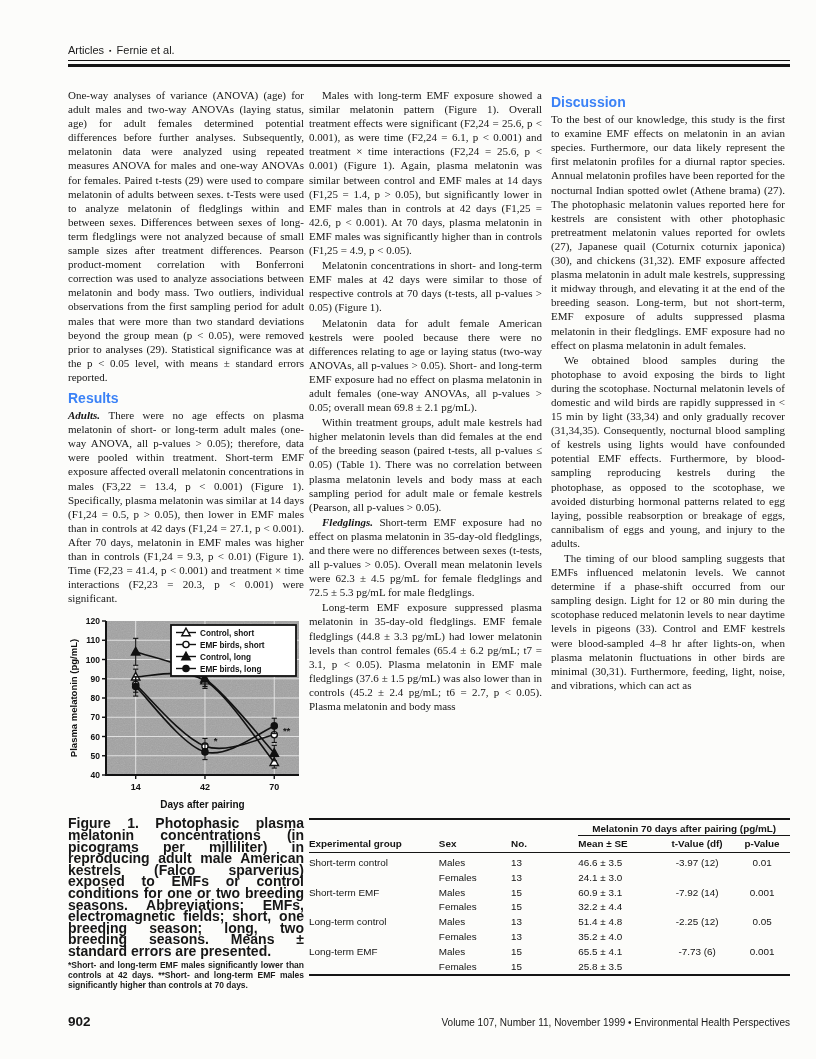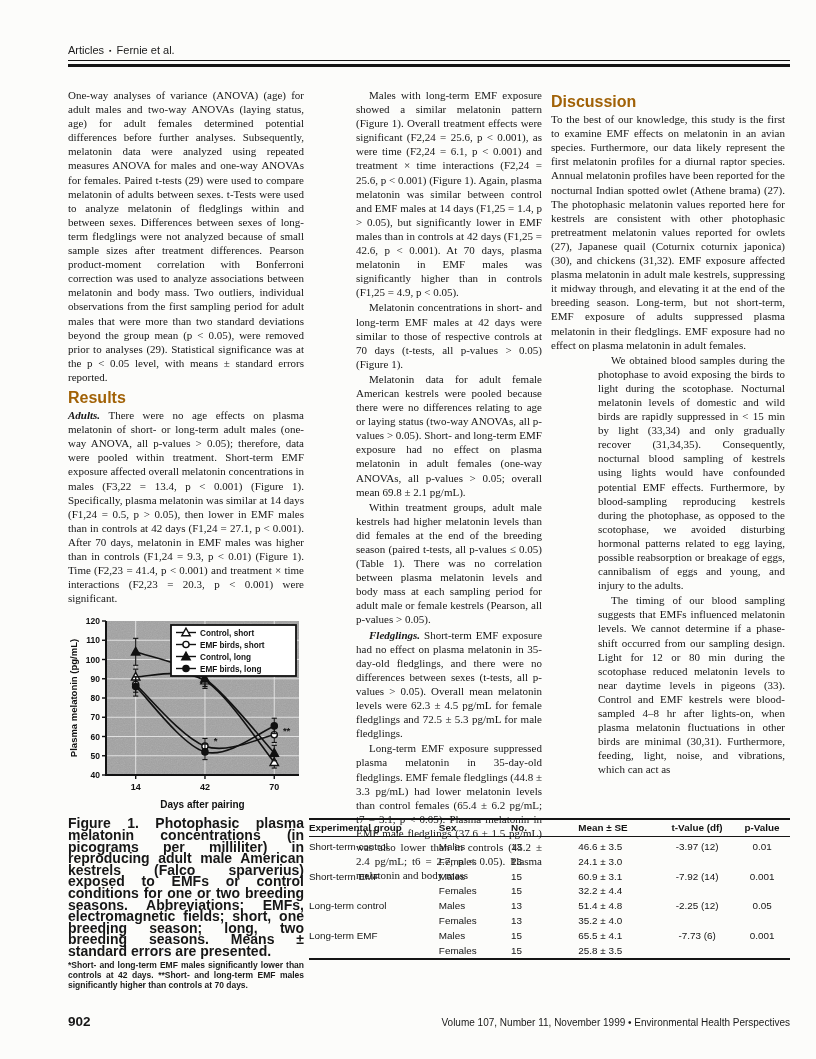--- a/index.html
+++ b/index.html
@@ -11,24 +11,24 @@
        padding-bottom:4px;border-bottom:1.5px solid #151515;}
   .hdr .sq{font-size:7px;vertical-align:1px;padding:0 5px;}
   .thick-rule{position:absolute;left:68px;top:64px;width:722px;height:3px;background:#151515;}
   
   .col{position:absolute;top:88px;width:233px;font-size:11px;line-height:14.1px;
        text-align:justify;}
   #col1{left:68px;width:236px;}
   #col2{left:309px;}
   #col3{left:551px;width:234px;}
   .col p{margin:0 0 1px 0;}
-  .col p.indent{text-indent:13px;margin-left:47px;}
+  .col p.indent{text-indent:13px;}
   .runin{font-weight:bold;font-style:italic;}
-  h2{font-family:"Liberation Sans",sans-serif;font-size:16px;font-weight:bold;
-     margin:7px 0 3px 0;color:#a16207;}
+  h2{font-family:"Liberation Sans",sans-serif;font-size:14px;font-weight:bold;
+     margin:7px 0 3px 0;color:#3b82f6;}
   
   .figure{margin-top:10px;width:236px;}
   #chart svg{display:block;}
   .caption{font-family:"Liberation Sans",sans-serif;font-size:14px;font-weight:bold;
            line-height:11.6px;text-align:justify;margin-top:5px;color:#161616;}
   .fig-foot{font-family:"Liberation Sans",sans-serif;font-size:8.5px;font-weight:bold;
             line-height:10.4px;text-align:justify;margin-top:2px;color:#1b1b1b;}
   
   .table-wrap{position:absolute;left:309px;top:818px;width:481px;
               font-family:"Liberation Sans",sans-serif;color:#141414;}
@@ -219,20 +219,24 @@
   <table>
     <colgroup>
       <col style="width:27%">
         <col style="width:15%">
         <col style="width:14%">
       <col style="width:17%">
         <col style="width:16%">
         <col style="width:11%">
     </colgroup>
     <thead>
+      <tr>
+        <td colspan="3" class="empty"></td>
+        <td colspan="3" class="spanner">Melatonin 70 days after pairing (pg/mL)</td>
+      </tr>
       <tr id="thr">
           <th>Experimental group</th>
           <th>Sex</th>
           <th>No.</th>
           <th>Mean ± SE</th>
           <th class="center">t-Value (df)</th>
           <th class="center">p-Value</th>
         </tr>
     </thead>
     <tbody id="tbody">

